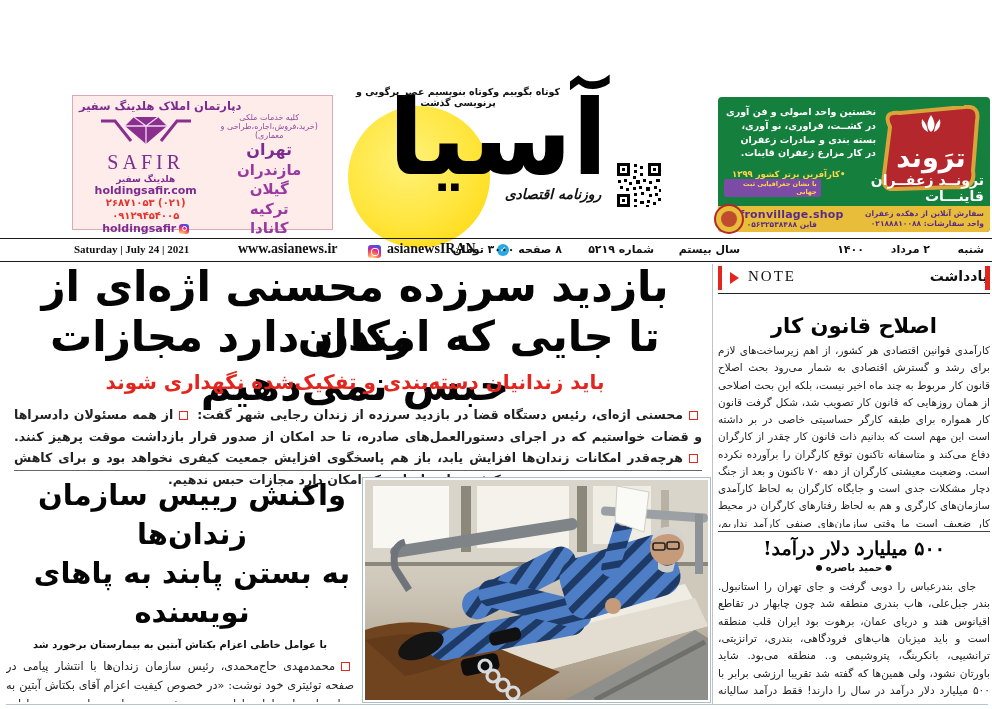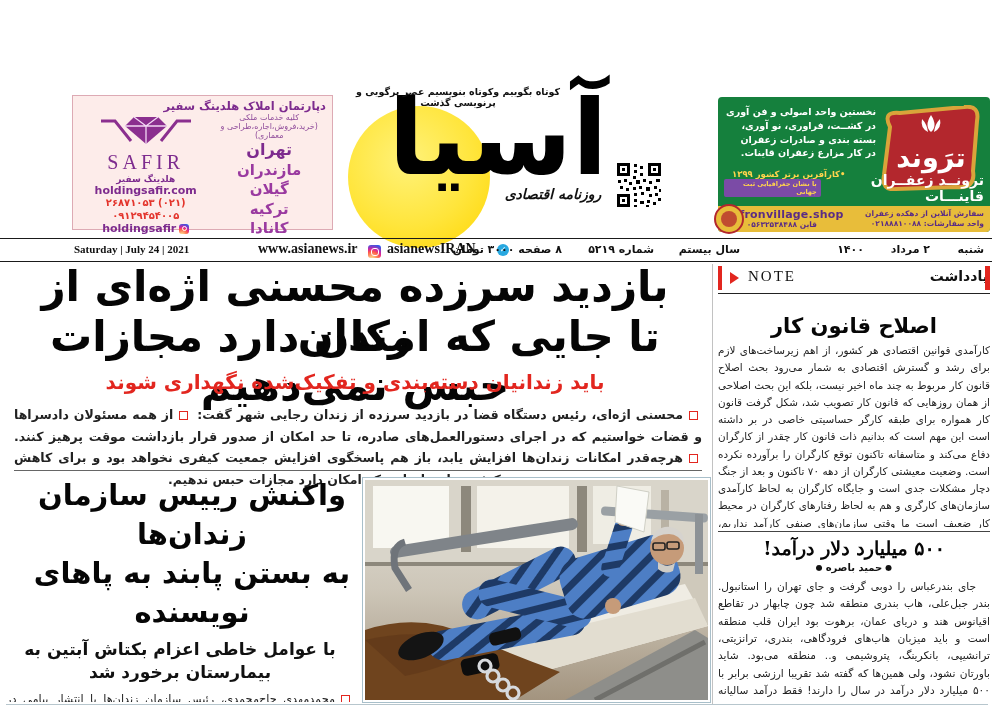--- a/index.html
+++ b/index.html
@@ -4,21 +4,21 @@
 <style>
   html,body{margin:0;padding:0;background:#fff;}
   #page{position:relative;width:992px;height:709px;background:#fff;overflow:hidden;
         font-family:"DejaVu Sans",sans-serif;color:#111;}
   .fa{direction:rtl;}
   .abs{position:absolute;}
 
   
   .safir{left:72px;top:95px;width:261px;height:135px;background:#fdecea;border:1px solid #ddaab4;
          box-sizing:border-box;padding:3px 6px;}
-  .safir-title{text-align:right;font-weight:bold;font-size:11.5px;color:#7d2b8e;}
+  .safir-title{text-align:left;font-weight:bold;font-size:11.5px;color:#7d2b8e;}
   .safir-cols{display:flex;direction:rtl;}
   .safir-right{width:46%;text-align:center;color:#9a3aa0;}
   .safir-sub{font-size:8px;color:#8e4a9a;}
   .safir-city{font-size:15px;font-weight:bold;line-height:1.3;color:#9a3aa0;}
   .safir-city.first{color:#7d2b8e;font-size:16px;}
   .safir-left{width:54%;text-align:center;color:#7d2b8e;}
   .safir-brand{font-family:"Liberation Serif",serif;font-size:20px;letter-spacing:4px;color:#7d2b8e;}
   .safir-brandfa{font-size:9px;font-weight:bold;}
   .safir-site{font-size:11px;font-weight:bold;color:#7d2b8e;}
   .safir-phone{font-size:10px;font-weight:bold;color:#e3342c;line-height:1.25;}
@@ -51,21 +51,21 @@
   .tv-site{font-size:11px;letter-spacing:.2px;}
   .tv-fax{font-size:7.5px;}
   .tv-stamp{position:absolute;left:-4px;bottom:-2px;width:30px;height:30px;border-radius:50%;
       background:#e8bd3a;border:2px solid #b3272d;box-sizing:border-box;}
   .tv-stamp::after{content:"";position:absolute;inset:5px;border-radius:50%;background:#b3272d;opacity:.75;}
 
   
   .dateline{left:0;top:238px;width:992px;height:24px;border-top:1px solid #1a1a1a;border-bottom:1px solid #1a1a1a;
       box-sizing:border-box;}
   .d-en{position:absolute;left:74px;top:4px;font-family:"Liberation Serif",serif;font-weight:bold;font-size:11px;}
-  .d-web{position:absolute;left:238px;top:2px;font-family:"Liberation Serif",serif;font-weight:bold;font-size:14px;margin-left:20px;}
+  .d-web{position:absolute;left:238px;top:2px;font-family:"Liberation Serif",serif;font-weight:bold;font-size:14px;}
   .d-ig{position:absolute;left:368px;top:4px;}
   .d-handle{position:absolute;left:387px;top:2px;font-family:"Liberation Serif",serif;font-weight:bold;font-size:14px;}
   .d-check{position:absolute;left:497px;top:5px;}
   .d-fa{position:absolute;top:4px;font-size:11px;font-weight:bold;direction:rtl;}
   .ig{width:13px;height:13px;border-radius:3px;display:inline-block;position:relative;
       background:radial-gradient(circle at 30% 110%, #fdf497 0%, #fd5949 45%, #d6249f 60%, #285AEB 90%);}
   .ig::after{content:"";position:absolute;inset:2.5px;border:1.5px solid #fff;border-radius:3px;}
   .vcheck{width:12px;height:12px;border-radius:50%;background:#28a8e0;color:#fff;font-size:8px;line-height:12px;
       text-align:center;display:inline-block;font-weight:bold;}
 
@@ -76,21 +76,21 @@
       letter-spacing:-1px;color:#050505;}
   .subhead{left:2px;top:370px;width:706px;text-align:center;font-size:20px;font-weight:bold;color:#e2261f;direction:rtl;}
   .leadbody{left:14px;top:404px;width:688px;font-size:12.5px;line-height:1.72;font-weight:bold;direction:rtl;
       text-align:justify;text-align-last:center;color:#222;}
   .lead-divider{left:14px;top:470px;width:688px;height:0;border-top:1px solid #666;}
   .rsq{display:inline-block;width:7px;height:7px;border:1.5px solid #e2261f;margin:0 4px 0 6px;vertical-align:-1px;}
 
   
   .prison{left:6px;top:476px;width:348px;height:226px;overflow:hidden;direction:rtl;}
   .pr-t{text-align:center;font-size:29px;font-weight:bold;line-height:1.35;color:#060606;margin-left:24px;}
-  .pr-sub{text-align:center;font-size:17px;font-weight:bold;margin-top:5px;line-height:1.4;color:#111;}
+  .pr-sub{text-align:center;font-size:10px;font-weight:bold;margin-top:5px;line-height:1.4;color:#111;}
   .pr-body{margin-top:7px;font-size:11.3px;line-height:1.68;text-align:justify;text-align-last:center;color:#222;}
 
   
   .photo{left:362px;top:477px;width:349px;height:226px;background:#fff;border:1px solid #a8bfca;
       box-sizing:border-box;padding:2px;}
 
   
   .vsep{left:712px;top:264px;width:1px;height:440px;background:#c2c2c2;}
   .note-header{left:718px;top:264px;width:272px;height:30px;border-bottom:1.5px solid #222;box-sizing:border-box;}
   .nh-barL{position:absolute;left:0;top:2px;width:4px;height:24px;background:#e2261f;}

